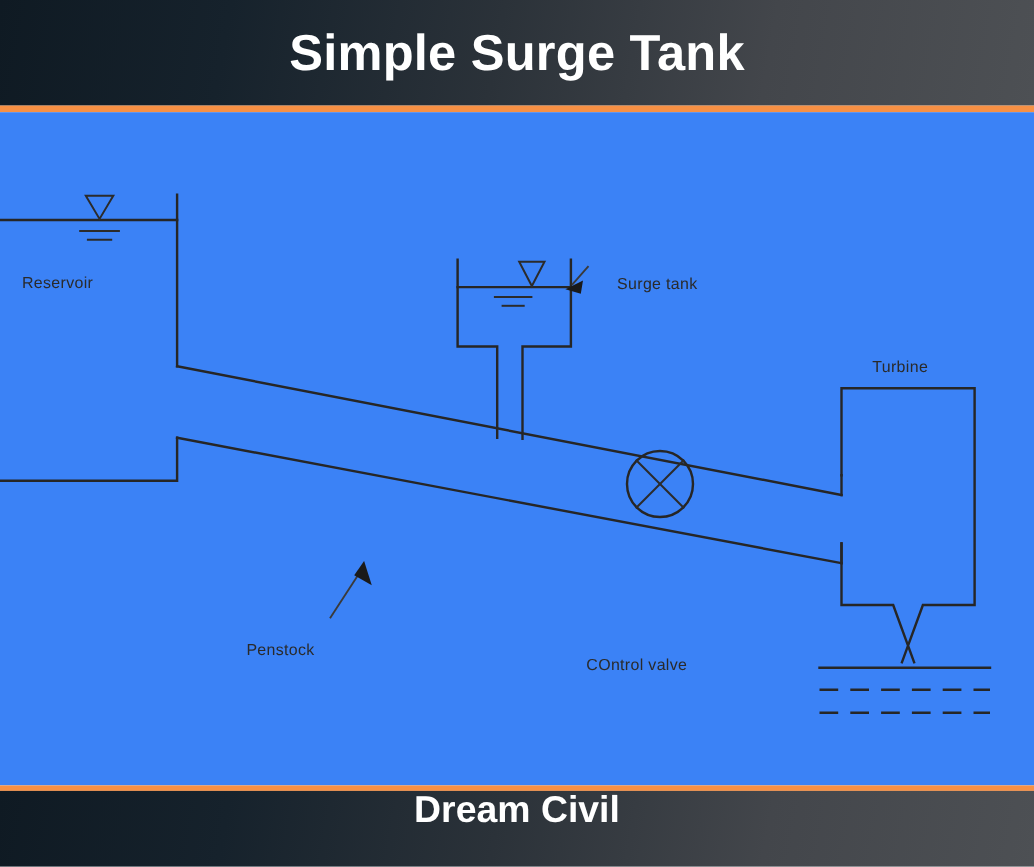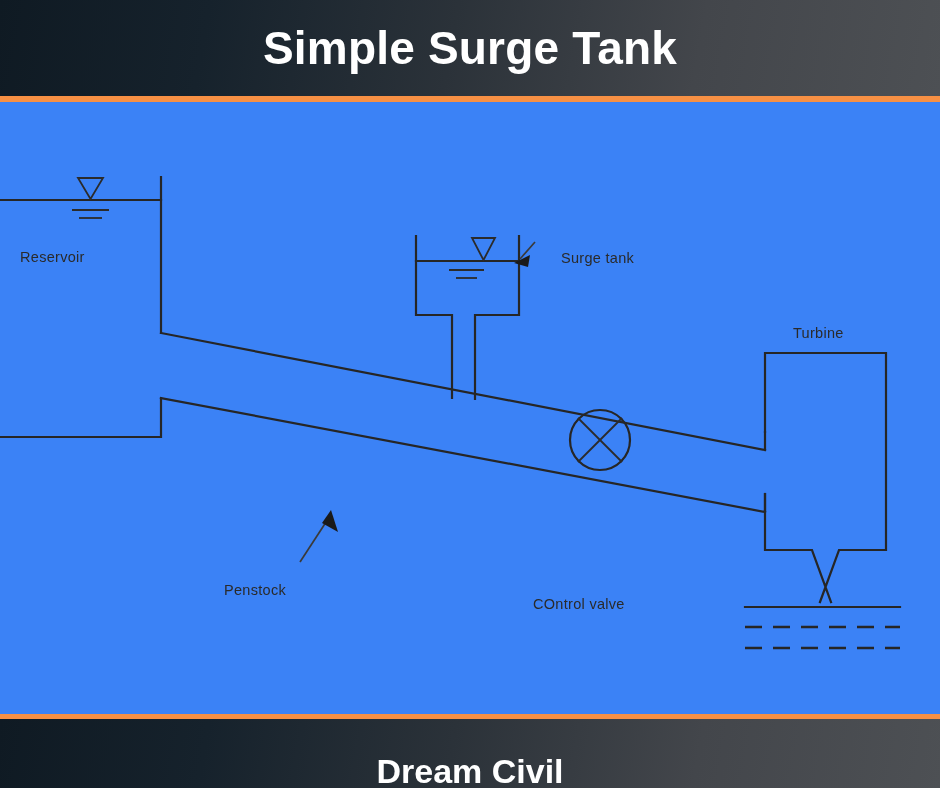--- a/index.html
+++ b/index.html
@@ -41,21 +41,21 @@
   
   .footer-rule {
     position:absolute; left:0; top:714px;
     width:940px; height:5px;
     background:#f79044;
   }
   .footer {
     position:absolute; left:0; top:719px;
     width:940px; height:69px;
     background:linear-gradient(100deg,#0f1a23 0%,#16222c 22%,#2b3239 48%,#43464b 74%,#4d5054 100%);
-    display:flex; align-items:flex-end; justify-content:center;
+    display:flex; align-items:flex-start; justify-content:center;
   }
   .footer-title {
     color:#ffffff;
     font-size:34px;
     font-weight:bold;
     line-height:1;
     white-space:nowrap;
   }
 
   

